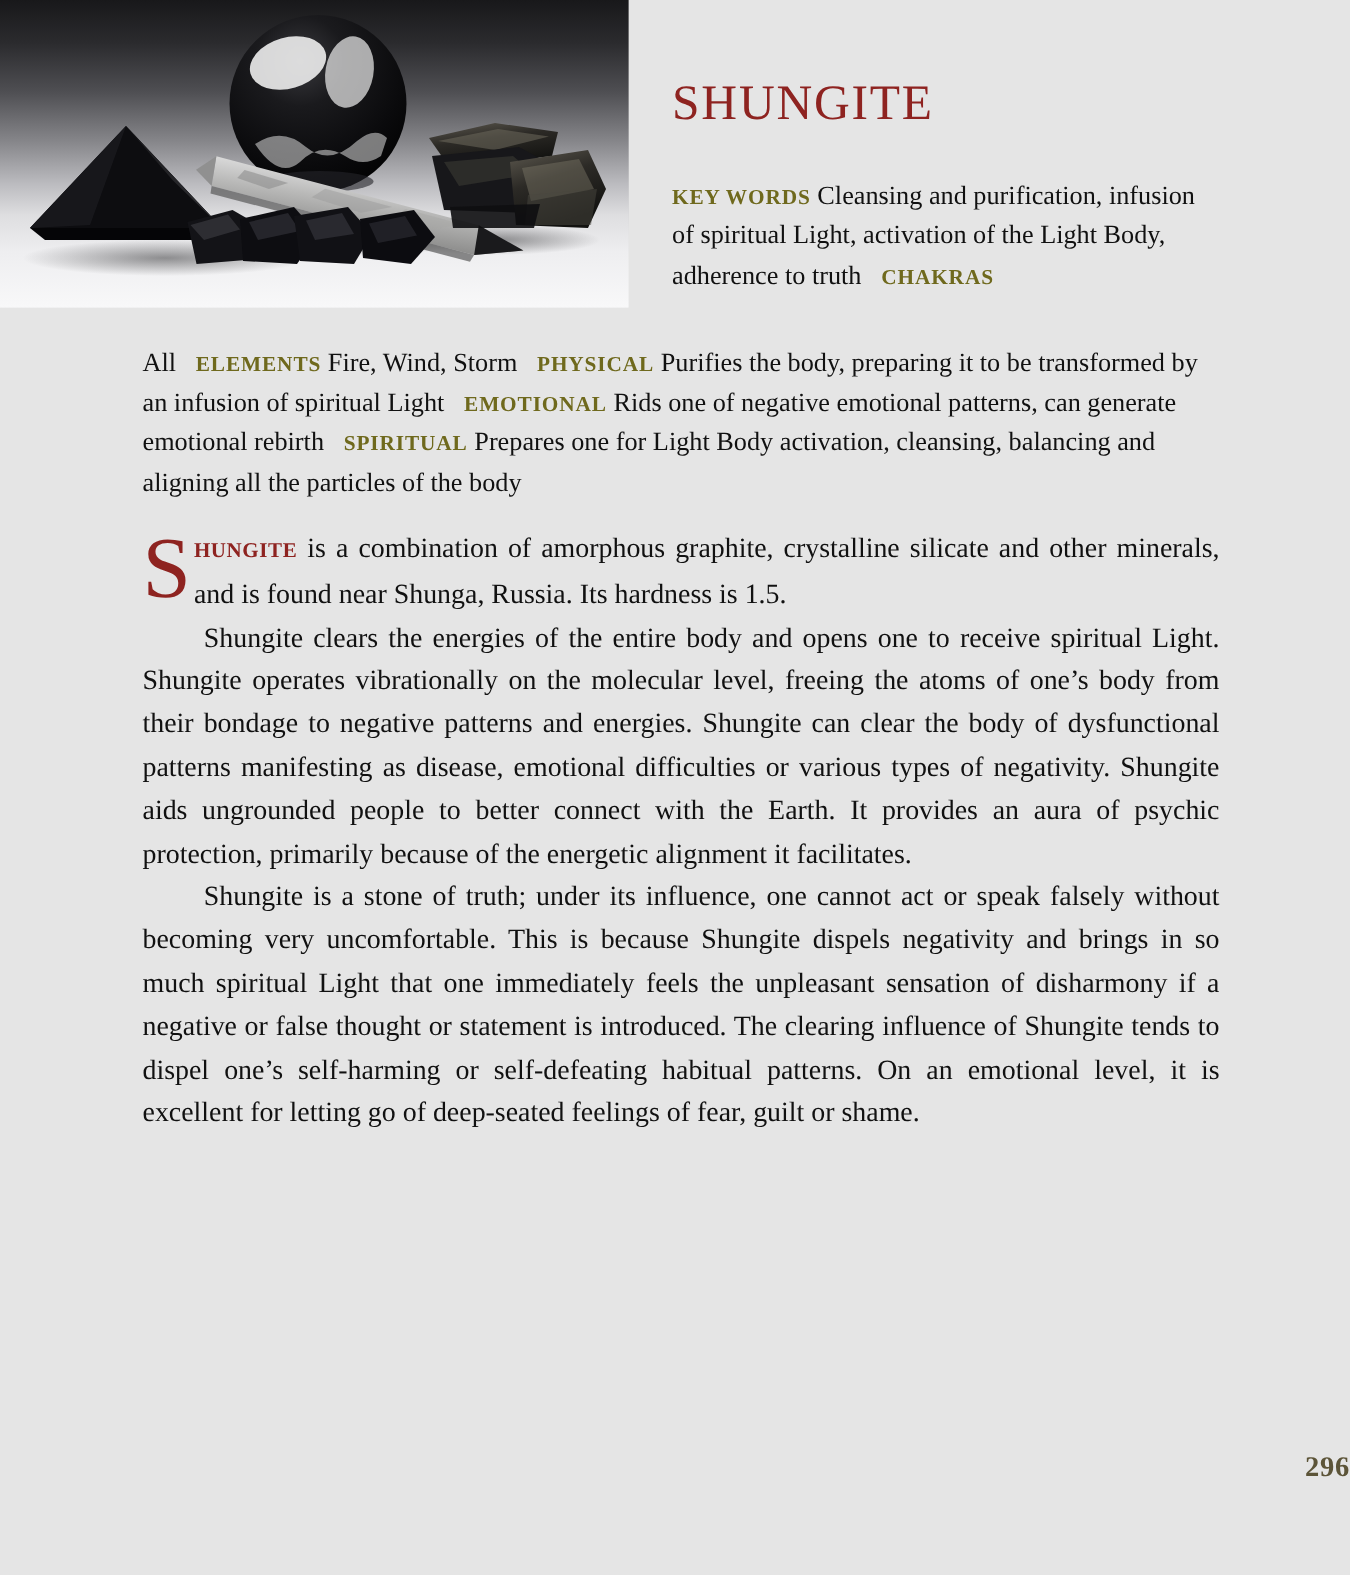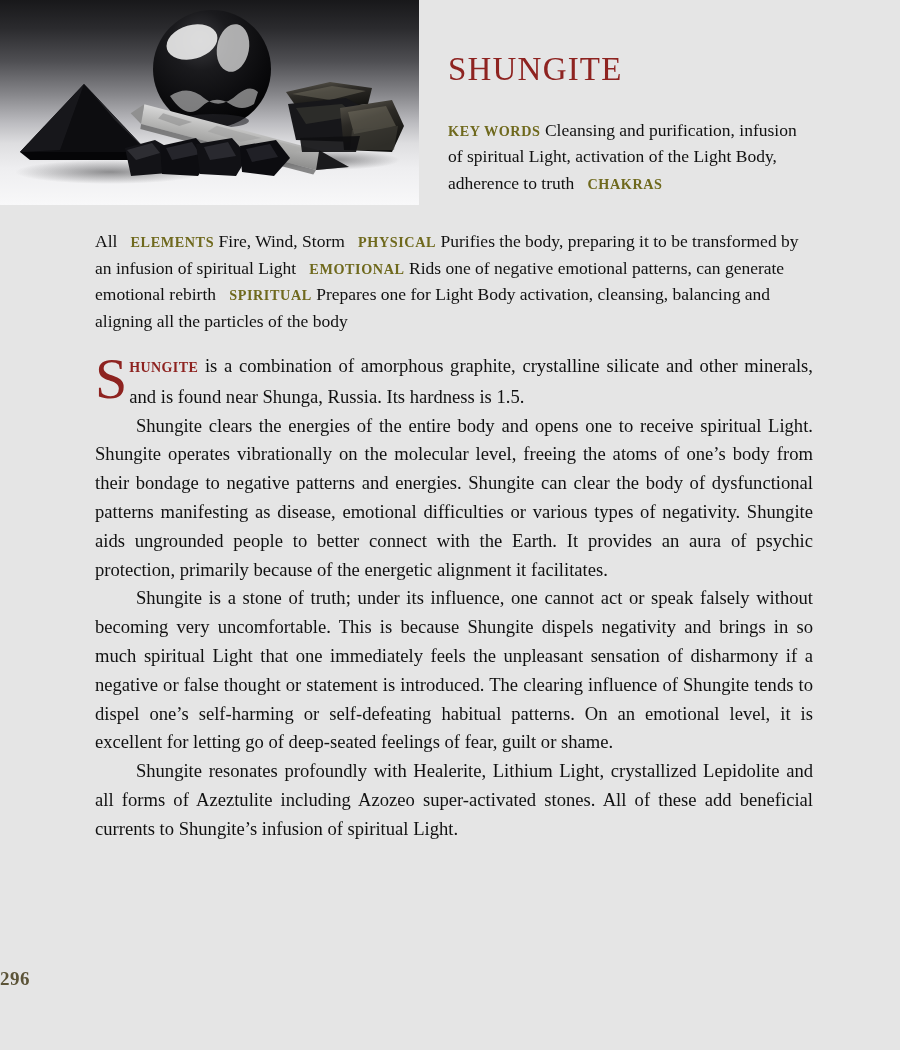--- a/index.html
+++ b/index.html
@@ -117,21 +117,21 @@
     font-weight: bold;
     font-size: 14px;
     letter-spacing: 0.4px;
   }
 
   
   .folio {
     position: absolute;
     left: 0; top: 968px;
     width: 900px;
-    text-align: left;
+    text-align: right;
     font-size: 19px;
     font-weight: bold;
     color: #5c5438;
     letter-spacing: 0.5px;
   }
 </style>
 </head>
 <body>
 
 <div class="page">
@@ -250,18 +250,17 @@
     <span>Rids one of negative emotional patterns, can generate emotional rebirth</span>
     <span>&nbsp; </span>
     <span class="lbl">SPIRITUAL</span>
     <span>Prepares one for Light Body activation, cleansing, balancing and aligning all the particles of the body</span>
   </div>
 
   <div class="body-col">
     <p class="first"><span class="dropcap">S</span><span class="smallcaps-red">HUNGITE</span><span> is a combination of amorphous graphite, crystalline silicate and other minerals, and is found near Shunga, Russia. Its hardness is 1.5.</span></p>
     <p>Shungite clears the energies of the entire body and opens one to receive spiritual Light. Shungite operates vibrationally on the molecular level, freeing the atoms of one’s body from their bondage to negative patterns and energies. Shungite can clear the body of dysfunctional patterns manifesting as disease, emotional difficulties or various types of negativity. Shungite aids ungrounded people to better connect with the Earth. It provides an aura of psychic protection, primarily because of the energetic alignment it facilitates.</p>
     <p>Shungite is a stone of truth; under its influence, one cannot act or speak falsely without becoming very uncomfortable. This is because Shungite dispels negativity and brings in so much spiritual Light that one immediately feels the unpleasant sensation of disharmony if a negative or false thought or statement is introduced. The clearing influence of Shungite tends to dispel one’s self-harming or self-defeating habitual patterns. On an emotional level, it is excellent for letting go of deep-seated feelings of fear, guilt or shame.</p>
-    <p>Shungite resonates profoundly with Healerite, Lithium Light, crystallized Lepidolite and all forms of Azeztulite including Azozeo super-activated stones. All of these add beneficial currents to Shungite’s infusion of spiritual Light.</p>
   </div>
 
   <div class="folio">296</div>
 
 </div>
 
 </body></html>

